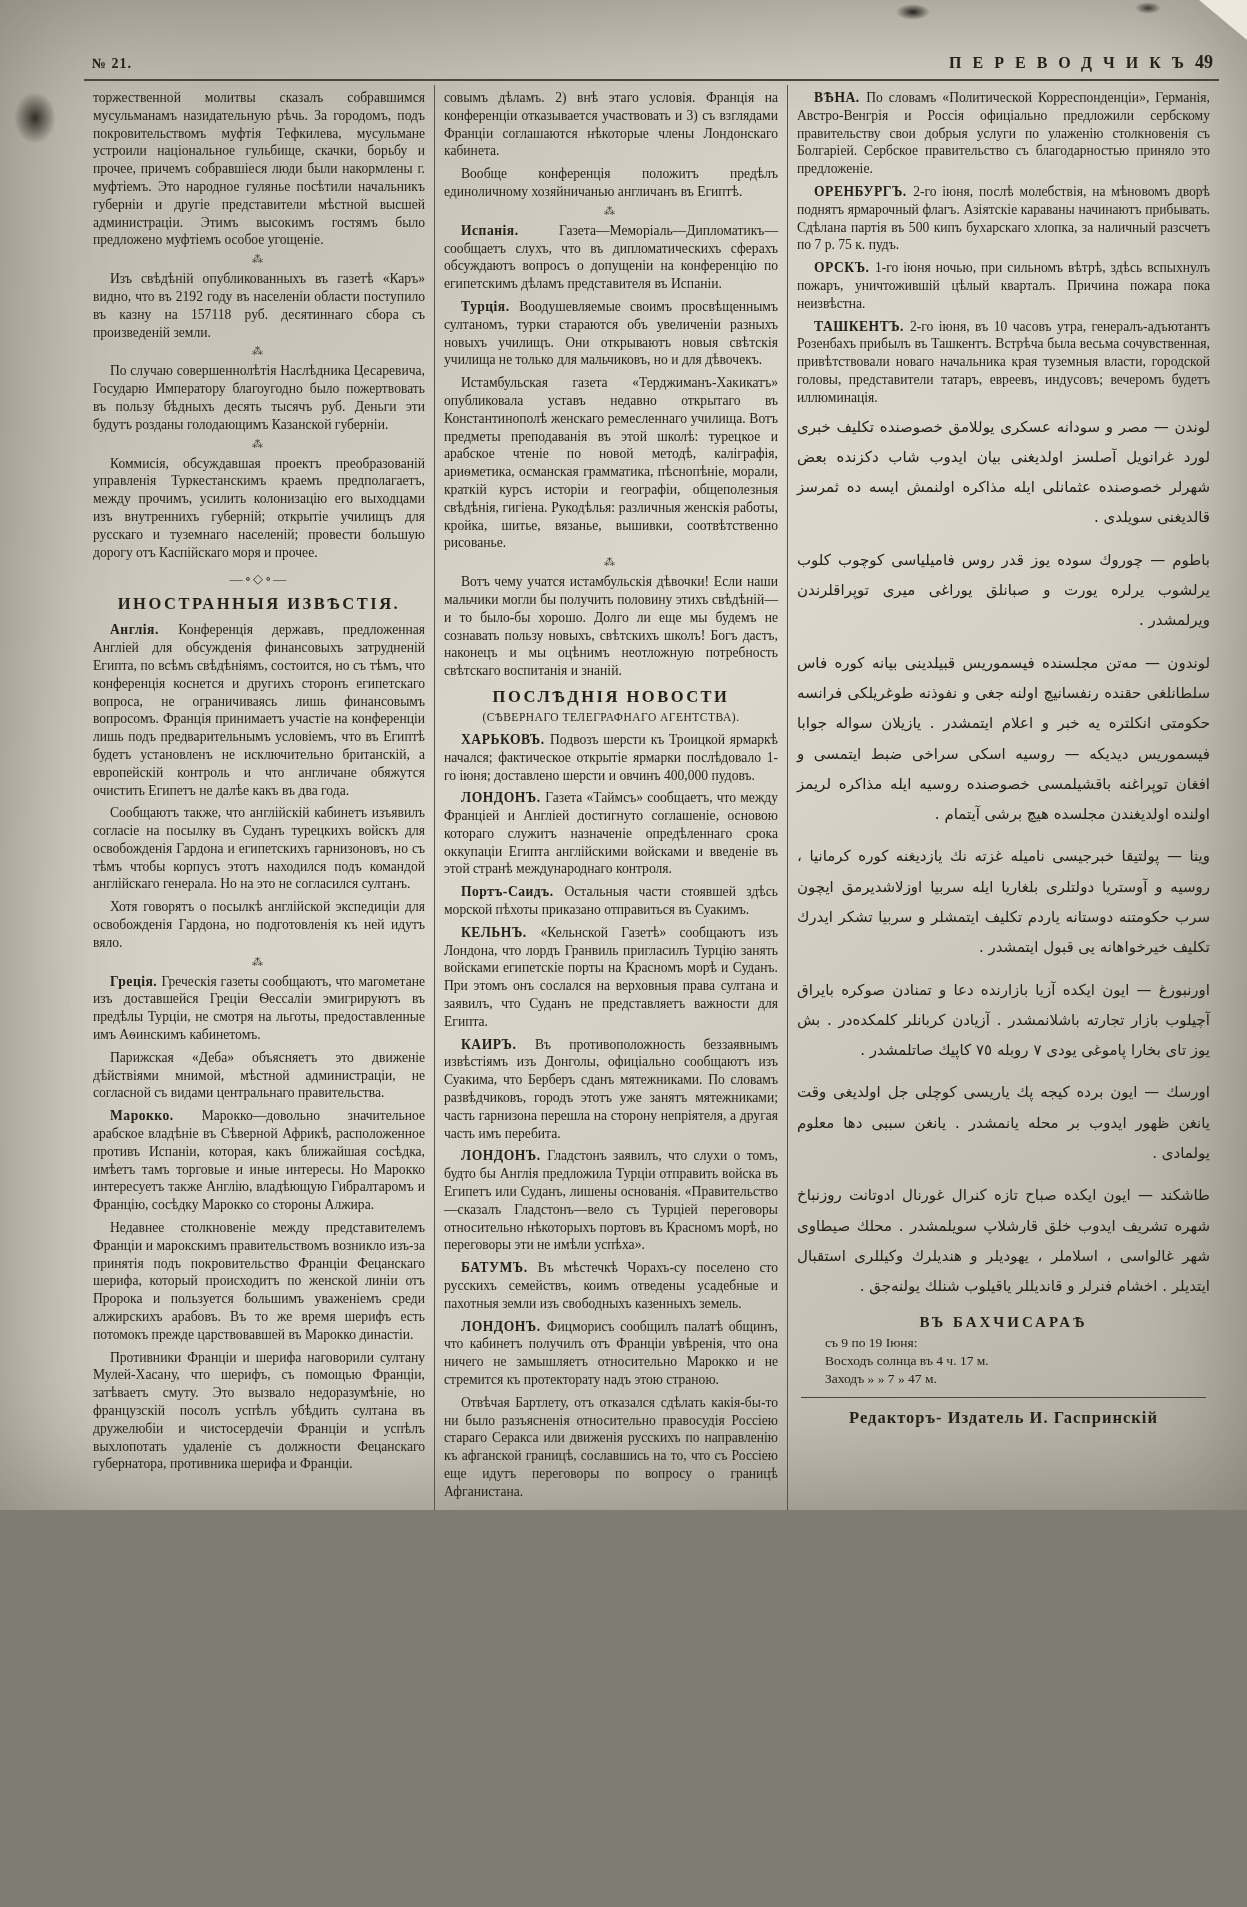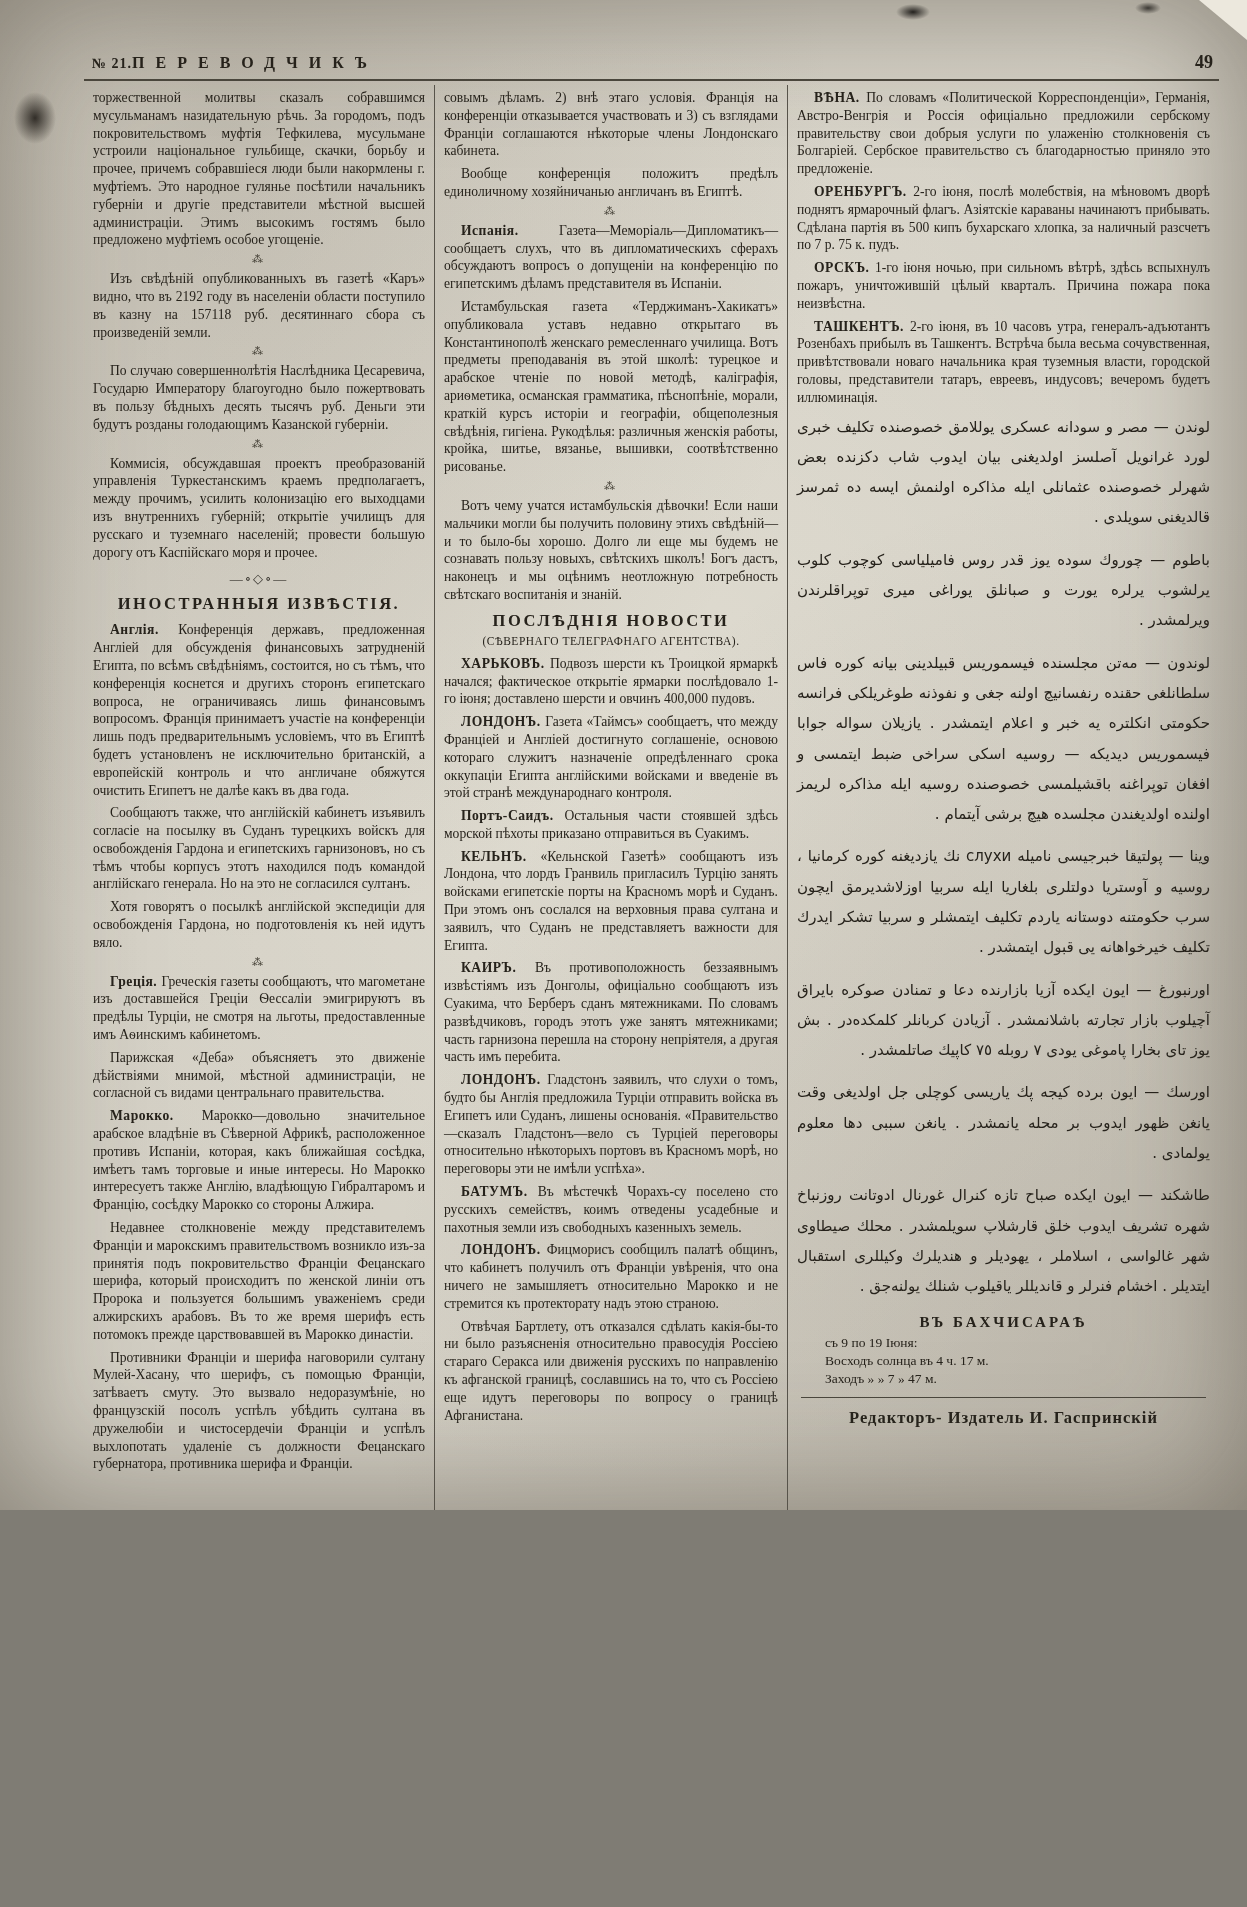--- a/index.html
+++ b/index.html
@@ -14,21 +14,21 @@
       radial-gradient(ellipse at 50% 50%, rgba(255,252,240,.25), transparent 70%),
       linear-gradient(#d7d3c8, #d2cec3);
     box-shadow: inset 0 0 140px rgba(55,47,36,.50);
     font-family:"Liberation Serif","DejaVu Serif",serif;
     color:#26221b;
     overflow:hidden;
   }
   
   .header{display:flex;align-items:baseline;padding:52px 34px 4px 92px;}
   .issue{font-size:14px;font-weight:bold;letter-spacing:1px;}
-  .masthead{flex:1;text-align:left;font-size:16px;font-weight:bold;letter-spacing:11px;}
+  .masthead{flex:1;text-align:right;font-size:16px;font-weight:bold;letter-spacing:11px;}
   .pageno{font-size:18px;font-weight:bold;}
   .header-rule{margin:2px 28px 0 84px;border-top:2px solid #4a463c;height:0;}
   
   .columns{display:flex;align-items:stretch;margin:4px 28px 0 84px;height:1712px;overflow:hidden;}
   .column{box-sizing:border-box;padding:4px 9px 0 9px;overflow:hidden;}
   .col-1{width:350px;}
   .col-2{width:352px;}
   .col-3{flex:1;}
   .vrule{width:1px;background:#57534a;flex:0 0 1px;}
   
@@ -105,20 +105,21 @@
         <div class="blk-para"><b class="lead">Марокко. </b>Марокко—довольно значительное арабское владѣніе въ Сѣверной Африкѣ, расположенное противъ Испаніи, которая, какъ ближайшая сосѣдка, имѣетъ тамъ торговые и иные интересы. Но Марокко интересуетъ также Англію, владѣющую Гибралтаромъ и Францію, сосѣдку Марокко со стороны Алжира.</div>
         <div class="blk-para">Недавнее столкновеніе между представителемъ Франціи и марокскимъ правительствомъ возникло изъ-за принятія подъ покровительство Франціи Фецанскаго шерифа, который происходитъ по женской линіи отъ Пророка и пользуется большимъ уваженіемъ среди алжирскихъ арабовъ. Въ то же время шерифъ есть потомокъ прежде царствовавшей въ Марокко династіи.</div>
         <div class="blk-para">Противники Франціи и шерифа наговорили султану Мулей-Хасану, что шерифъ, съ помощью Франціи, затѣваетъ смуту. Это вызвало недоразумѣніе, но французскій посолъ успѣлъ убѣдить султана въ дружелюбіи и чистосердечіи Франціи и успѣлъ выхлопотать удаленіе съ должности Фецанскаго губернатора, противника шерифа и Франціи.</div>
       </div>
     <div class="vrule"></div>
     <div class="column col-2">
         <div class="blk-para noindent">совымъ дѣламъ. 2) внѣ этаго условія. Франція на конференціи отказывается участвовать и 3) съ взглядами Франціи соглашаются нѣкоторые члены Лондонскаго кабинета.</div>
         <div class="blk-para">Вообще конференція положитъ предѣлъ единоличному хозяйничанью англичанъ въ Египтѣ.</div>
         <div class="blk-separator">⁂</div>
         <div class="blk-para"><b class="lead">Испанія. </b>Газета—Меморіаль—Дипломатикъ—сообщаетъ слухъ, что въ дипломатическихъ сферахъ обсуждаютъ вопросъ о допущеніи на конференцію по египетскимъ дѣламъ представителя въ Испаніи.</div>
+        <div class="blk-para"><b class="lead">Турція. </b>Воодушевляемые своимъ просвѣщеннымъ султаномъ, турки стараются объ увеличеніи разныхъ новыхъ училищъ. Они открываютъ новыя свѣтскія училища не только для мальчиковъ, но и для дѣвочекъ.</div>
         <div class="blk-para">Истамбульская газета «Терджиманъ-Хакикатъ» опубликовала уставъ недавно открытаго въ Константинополѣ женскаго ремесленнаго училища. Вотъ предметы преподаванія въ этой школѣ: турецкое и арабское чтеніе по новой методѣ, каліграфія, ариѳметика, османская грамматика, пѣснопѣніе, морали, краткій курсъ исторіи и географіи, общеполезныя свѣдѣнія, гигіена. Рукодѣлья: различныя женскія работы, кройка, шитье, вязанье, вышивки, соотвѣтственно рисованье.</div>
         <div class="blk-separator">⁂</div>
         <div class="blk-para">Вотъ чему учатся истамбульскія дѣвочки! Если наши мальчики могли бы получить половину этихъ свѣдѣній—и то было-бы хорошо. Долго ли еще мы будемъ не сознавать пользу новыхъ, свѣтскихъ школъ! Богъ дастъ, наконецъ и мы оцѣнимъ неотложную потребность свѣтскаго воспитанія и знаній.</div>
         <div class="blk-heading">ПОСЛѢДНІЯ НОВОСТИ</div>
         <div class="blk-subheading">(СѢВЕРНАГО ТЕЛЕГРАФНАГО АГЕНТСТВА).</div>
         <div class="blk-para"><b class="lead">ХАРЬКОВЪ. </b>Подвозъ шерсти къ Троицкой ярмаркѣ начался; фактическое открытіе ярмарки послѣдовало 1-го іюня; доставлено шерсти и овчинъ 400,000 пудовъ.</div>
         <div class="blk-para"><b class="lead">ЛОНДОНЪ. </b>Газета «Таймсъ» сообщаетъ, что между Франціей и Англіей достигнуто соглашеніе, основою котораго служитъ назначеніе опредѣленнаго срока оккупаціи Египта англійскими войсками и введеніе въ этой странѣ международнаго контроля.</div>
         <div class="blk-para"><b class="lead">Портъ-Саидъ. </b>Остальныя части стоявшей здѣсь морской пѣхоты приказано отправиться въ Суакимъ.</div>
         <div class="blk-para"><b class="lead">КЕЛЬНЪ. </b>«Кельнской Газетѣ» сообщаютъ изъ Лондона, что лордъ Гранвиль пригласилъ Турцію занять войсками египетскіе порты на Красномъ морѣ и Суданъ. При этомъ онъ сослался на верховныя права султана и заявилъ, что Суданъ не представляетъ важности для Египта.</div>
         <div class="blk-para"><b class="lead">КАИРЪ. </b>Въ противоположность беззаявнымъ извѣстіямъ изъ Донголы, офиціально сообщаютъ изъ Суакима, что Берберъ сданъ мятежниками. По словамъ развѣдчиковъ, городъ этотъ уже занятъ мятежниками; часть гарнизона перешла на сторону непріятеля, а другая часть имъ перебита.</div>
@@ -129,21 +130,21 @@
       </div>
     <div class="vrule"></div>
     <div class="column col-3">
         <div class="blk-para"><b class="lead">ВѢНА. </b>По словамъ «Политической Корреспонденціи», Германія, Австро-Венгрія и Россія офиціально предложили сербскому правительству свои добрыя услуги по улаженію столкновенія съ Болгаріей. Сербское правительство съ благодарностью приняло это предложеніе.</div>
         <div class="blk-para"><b class="lead">ОРЕНБУРГЪ. </b>2-го іюня, послѣ молебствія, на мѣновомъ дворѣ поднятъ ярмарочный флагъ. Азіятскіе караваны начинаютъ прибывать. Сдѣлана партія въ 500 кипъ бухарскаго хлопка, за наличный разсчетъ по 7 р. 75 к. пудъ.</div>
         <div class="blk-para"><b class="lead">ОРСКЪ. </b>1-го іюня ночью, при сильномъ вѣтрѣ, здѣсь вспыхнулъ пожаръ, уничтожившій цѣлый кварталъ. Причина пожара пока неизвѣстна.</div>
         <div class="blk-para"><b class="lead">ТАШКЕНТЪ. </b>2-го іюня, въ 10 часовъ утра, генералъ-адъютантъ Розенбахъ прибылъ въ Ташкентъ. Встрѣча была весьма сочувственная, привѣтствовали новаго начальника края туземныя власти, городской головы, представители татаръ, евреевъ, индусовъ; вечеромъ будетъ иллюминація.</div>
         <div class="blk-para arabic" dir="rtl">لوندن — مصر و سودانه عسكرى يوللامق خصوصنده تكليف خبرى لورد غرانويل آصلسز اولديغنى بيان ايدوب شاب دكزنده بعض شهرلر خصوصنده عثمانلى ايله مذاكره اولنمش ايسه ده ثمرسز قالديغنى سويلدى .</div>
         <div class="blk-para arabic" dir="rtl">باطوم — چوروك سوده يوز قدر روس فاميلياسى كوچوب كلوب يرلشوب يرلره يورت و صبانلق يوراغى ميرى توپراقلرندن ويرلمشدر .</div>
         <div class="blk-para arabic" dir="rtl">لوندون — مەتن مجلسنده فيسموريس قبيلدينى بيانه كوره فاس سلطانلغى حقنده رنفسانيچ اولنه جغى و نفوذنه طوغريلكى فرانسه حكومتى انكلتره يه خبر و اعلام ايتمشدر . يازيلان سواله جوابا فيسموريس ديديكه — روسيه اسكى سراخى ضبط ايتمسى و افغان توپراغنه باقشيلمسى خصوصنده روسيه ايله مذاكره لريمز اولنده اولديغندن مجلسده هيچ برشى آيتمام .</div>
-        <div class="blk-para arabic" dir="rtl">وينا — پولتيقا خبرجيسى ناميله слухи نك يازديغنه كوره كرمانيا ، روسيه و آوستريا دولتلرى بلغاريا ايله سربيا اوزلاشديرمق ايچون سرب حكومتنه دوستانه ياردم تكليف ايتمشلر و سربيا تشكر ايدرك تكليف خيرخواهانه يى قبول ايتمشدر .</div>
+        <div class="blk-para arabic" dir="rtl">وينا — پولتيقا خبرجيسى ناميله غزته نك يازديغنه كوره كرمانيا ، روسيه و آوستريا دولتلرى بلغاريا ايله سربيا اوزلاشديرمق ايچون سرب حكومتنه دوستانه ياردم تكليف ايتمشلر و سربيا تشكر ايدرك تكليف خيرخواهانه يى قبول ايتمشدر .</div>
         <div class="blk-para arabic" dir="rtl">اورنبورغ — ايون ايكده آزيا بازارنده دعا و تمنادن صوكره بايراق آچيلوب بازار تجارته باشلانمشدر . آزيادن كربانلر كلمكدەدر . بش يوز تاى بخارا پاموغى يودى ٧ روبله ٧٥ كاپيك صاتلمشدر .</div>
         <div class="blk-para arabic" dir="rtl">اورسك — ايون برده كيجه پك ياريسى كوچلى جل اولديغى وقت يانغن ظهور ايدوب بر محله يانمشدر . يانغن سببى دها معلوم يولمادى .</div>
         <div class="blk-para arabic" dir="rtl">طاشكند — ايون ايكده صباح تازه كنرال غورنال ادوتانت روزنباخ شهره تشريف ايدوب خلق قارشلاپ سويلمشدر . محلك صيطاوى شهر غالواسى ، اسلاملر ، يهوديلر و هنديلرك وكيللرى استقبال ايتديلر . اخشام فنرلر و قانديللر ياقيلوب شنلك يولنەجق .</div>
         <div class="blk-heading2">ВЪ БАХЧИСАРАѢ</div>
         <div class="blk-line">съ 9 по 19 Іюня:</div>
         <div class="blk-line">Восходъ солнца въ 4 ч. 17 м.</div>
         <div class="blk-line">Заходъ    »    »    7  »  47 м.</div>
         <div class="blk-rule"></div>
         <div class="blk-editor">Редакторъ- Издатель  И.  Гаспринскій</div>
       </div>

